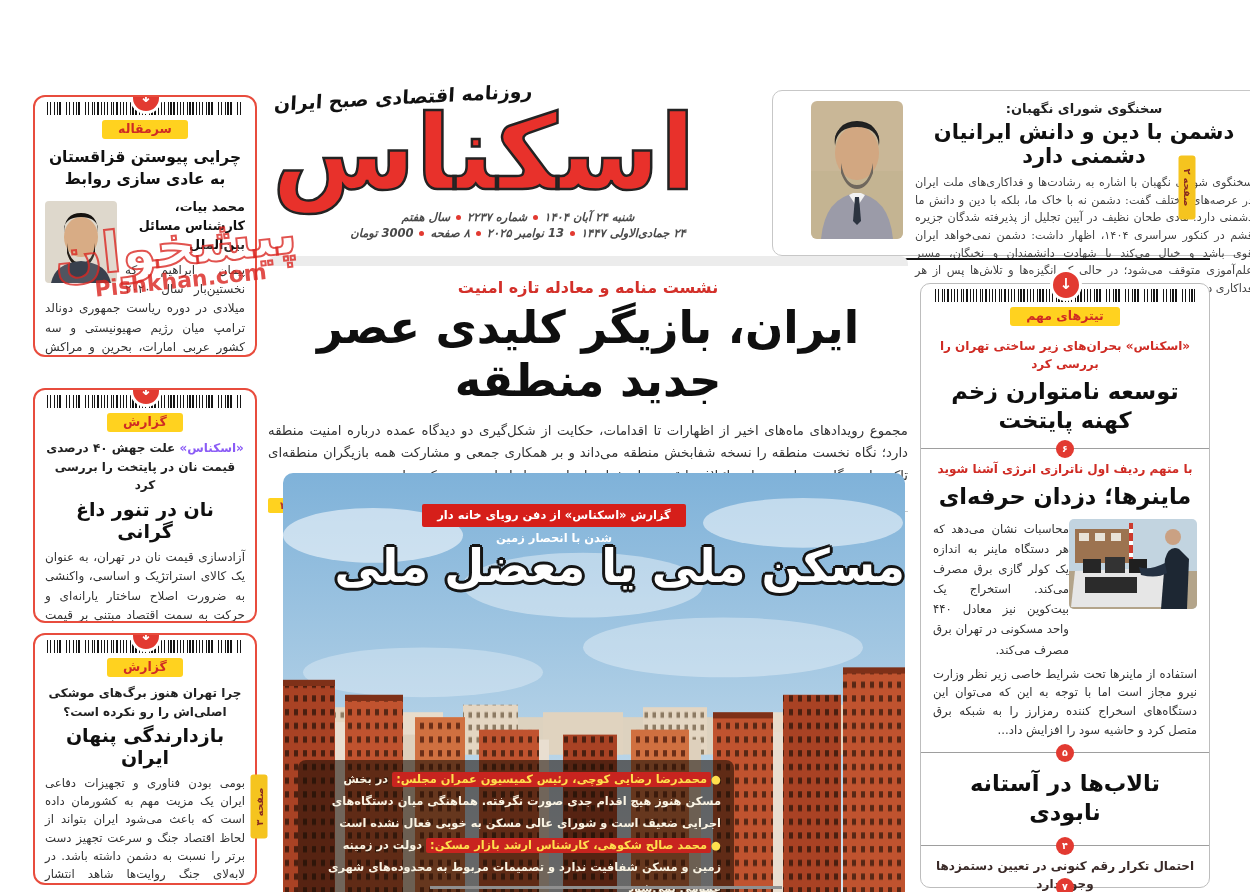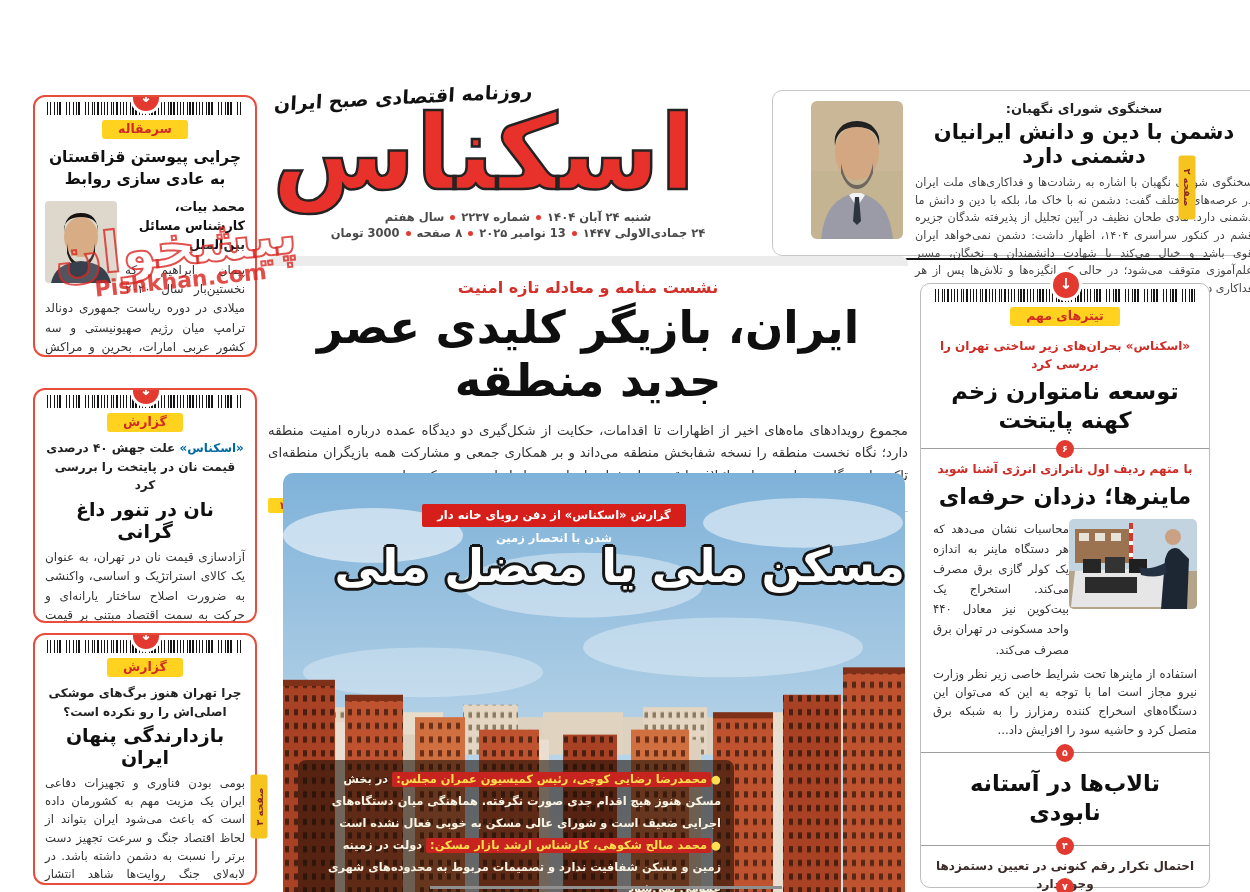--- a/index.html
+++ b/index.html
@@ -11,21 +11,21 @@
   }
   .abs{position:absolute;}
 
   
   #masthead{left:268px;top:86px;width:500px;text-align:left;}
   .tagline{display:inline-block;font-size:19px;font-weight:bold;color:#111;
     transform:rotate(-3deg) skewX(-6deg);margin-left:6px;}
   .logo{font-size:104px;line-height:1.02;font-weight:bold;color:#e8312b;
     -webkit-text-stroke:2.5px #232323;letter-spacing:-2px;text-align:left;
     margin-top:-8px;padding-left:4px;}
-  .datelines{text-align:center;margin-top:4px;color:#4a4a4a;font-size:11.5px;font-weight:bold;}
+  .datelines{text-align:center;margin-top:4px;color:#4a4a4a;font-size:11.5px;font-weight:bold;font-style:italic;}
   .datelines .row{margin-top:2px;}
   .dot{display:inline-block;width:5px;height:5px;border-radius:50%;background:#e23a31;margin:0 6px;vertical-align:middle;}
 
   
   #topStory{left:772px;top:90px;width:496px;height:166px;border:1.5px solid #c7c7c7;
     border-radius:10px;background:#fff;box-sizing:border-box;padding:10px 14px 8px 12px;}
   #topStory .content{display:flex;gap:10px;}
   #topStory .txt{flex:1;padding-left:2px;}
   .ts-kicker{text-align:center;font-size:13px;font-weight:bold;color:#222;}
   .ts-headline{text-align:center;font-size:21px;font-weight:bold;color:#111;margin:4px 0 6px;}
@@ -42,21 +42,21 @@
   .arrow-badge{position:absolute;top:-15px;left:50%;margin-left:-15px;width:26px;height:26px;
     background:#e23a31;border-radius:50%;color:#fff;text-align:center;line-height:25px;
     font-size:15px;font-weight:bold;border:3px solid #fff;z-index:5;}
   .barcode{height:13px;margin:5px 2px 0;
     background:repeating-linear-gradient(90deg,#161616 0 1px,transparent 1px 2.6px,#161616 2.6px 4.2px,transparent 4.2px 7px,#161616 7px 7.8px,transparent 7.8px 9.5px);}
   .tagwrap{text-align:center;margin-top:3px;}
   .ytag{display:inline-block;background:#ffd21f;color:#cf2b24;font-weight:bold;
     font-size:12.5px;padding:1px 16px 3px;border-radius:3px;}
   .lb-title{text-align:center;font-size:15.5px;font-weight:bold;color:#111;line-height:1.45;margin-top:7px;}
   .lb-kicker{text-align:center;font-size:12px;font-weight:bold;color:#222;line-height:1.55;margin-top:7px;}
-  .lb-kicker .brand{color:#0369a1;}
+  .lb-kicker .brand{color:#8b5cf6;}
   .lb-body{font-size:12px;line-height:1.62;color:#333;text-align:justify;margin-top:6px;}
   .lb-title-big{text-align:center;font-size:19px;font-weight:bold;color:#101010;margin-top:3px;}
   .author-photo{float:left;width:72px;height:82px;border-radius:4px;overflow:hidden;margin:4px 8px 4px 0;}
   .lb-author{font-size:12.8px;font-weight:bold;color:#111;line-height:1.5;margin-top:6px;}
   #lbox1{top:95px;height:262px;}
   #lbox2{top:388px;height:235px;}
   #lbox3{top:633px;height:252px;}
 
   
   #mainTopStrip{left:268px;top:256px;width:640px;height:10px;background:#ececec;border-radius:8px 8px 0 0;}

